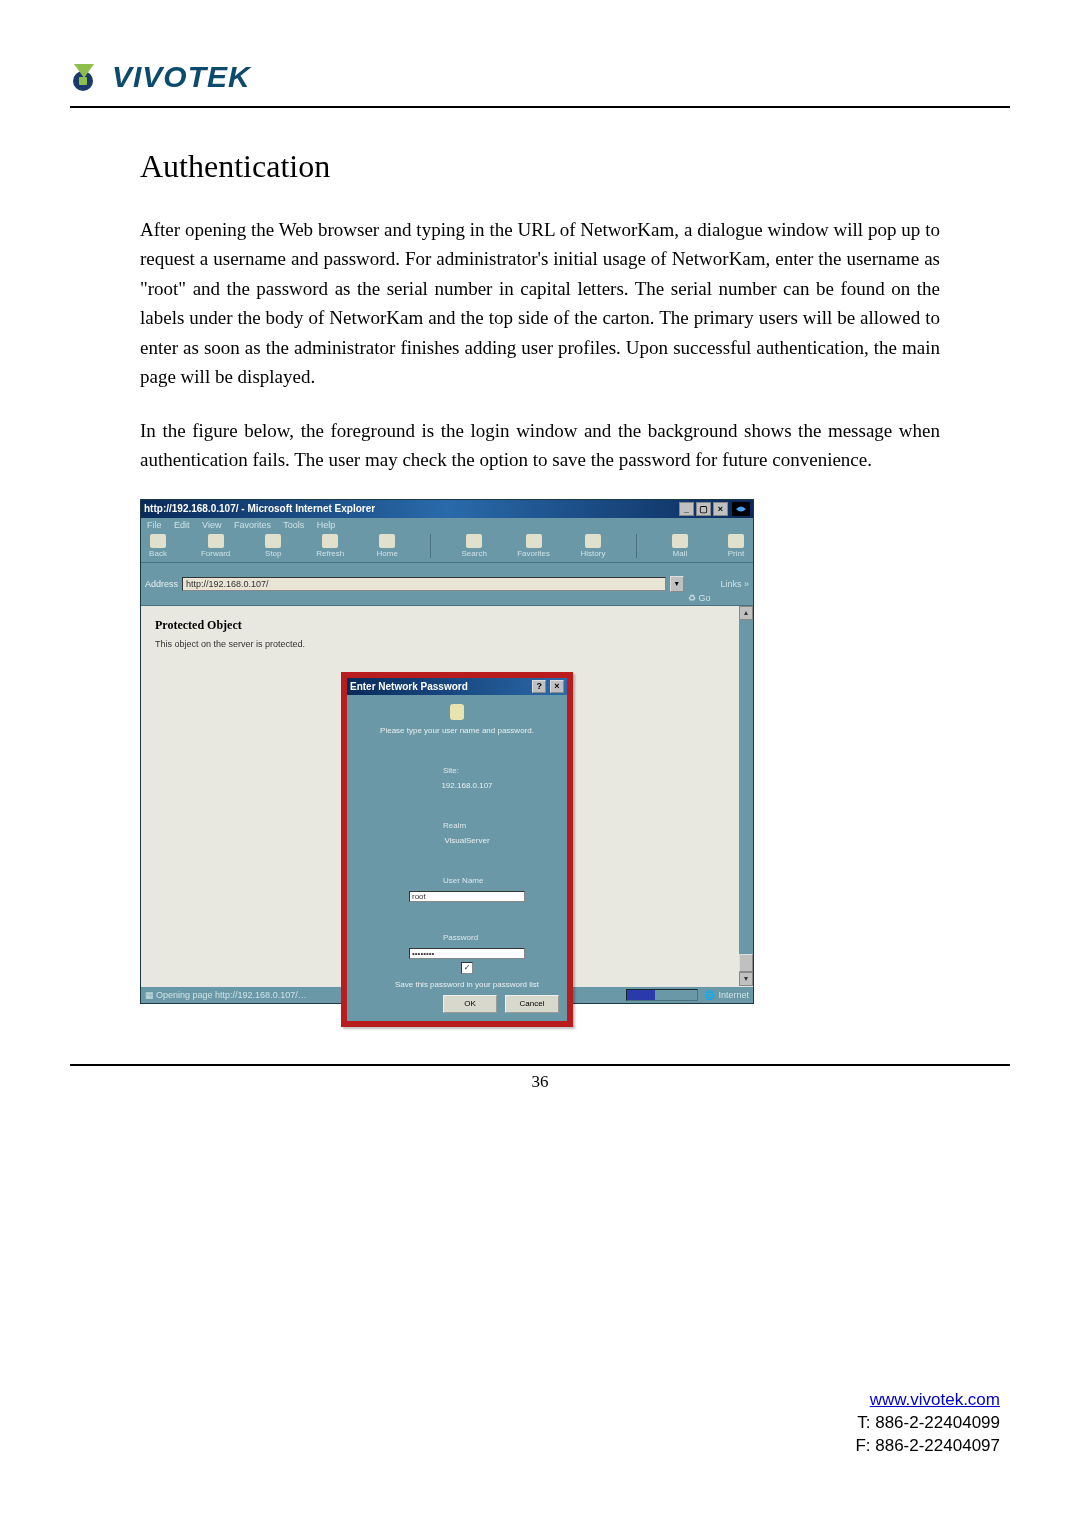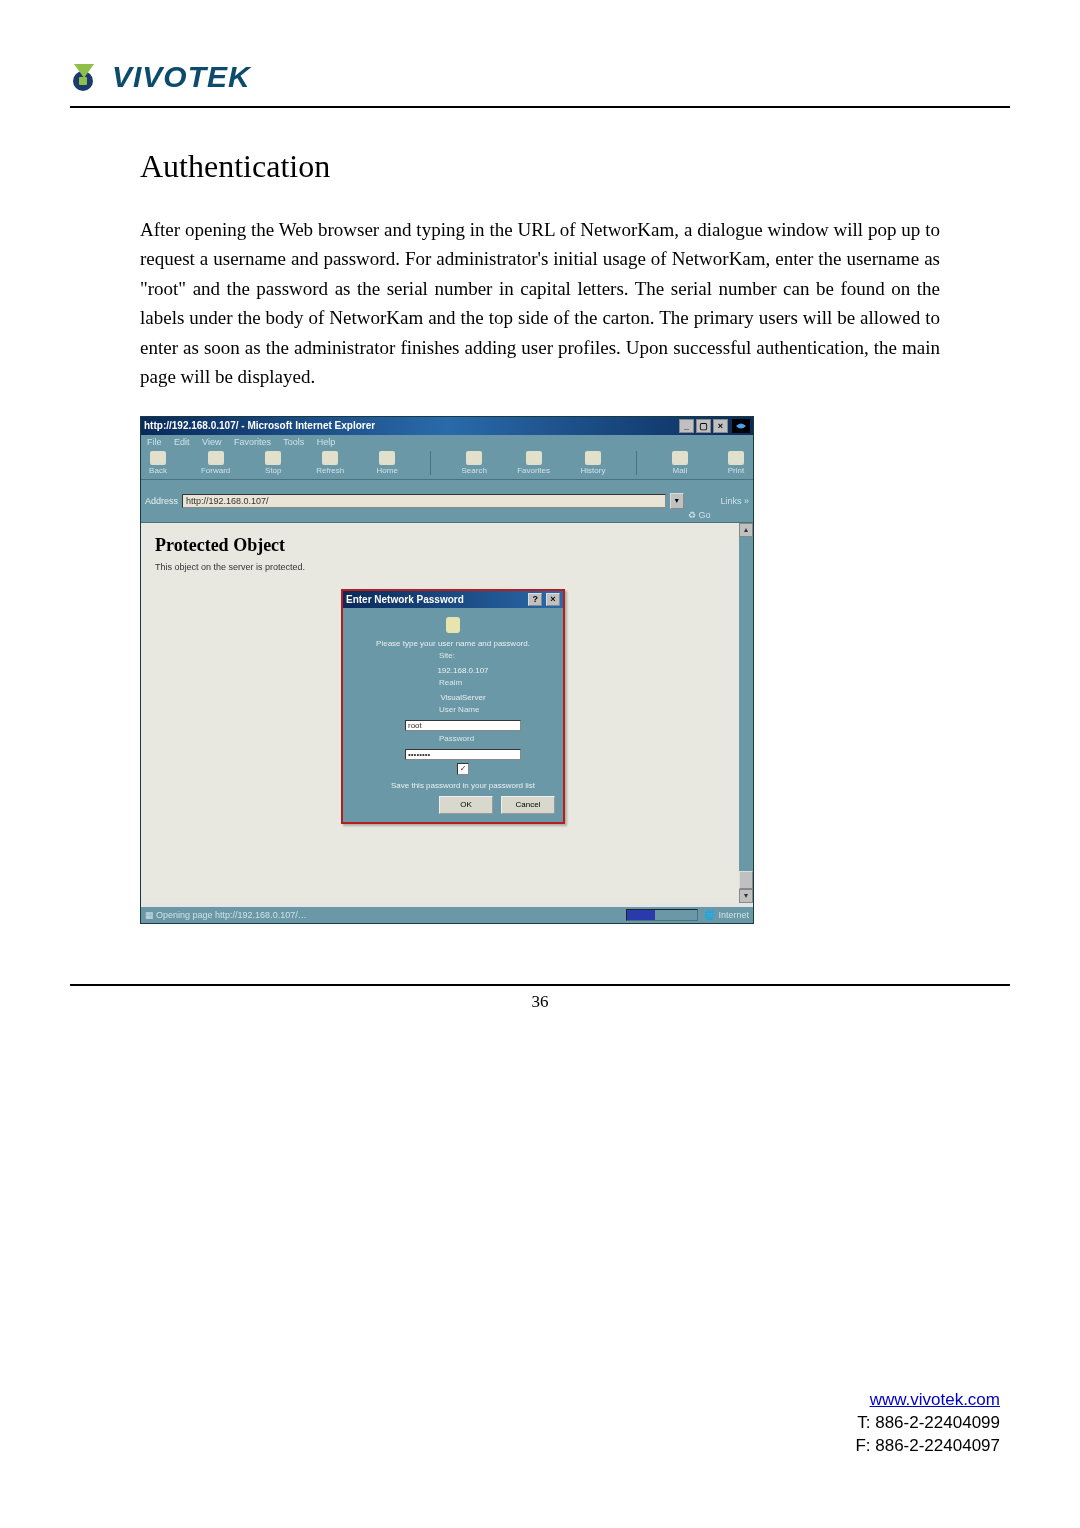--- a/index.html
+++ b/index.html
@@ -159,21 +159,21 @@
   .pagebody {
     background: #e8e8e0;
     height: 360px;
     position: relative;
     padding: 10px 14px;
     color: #000;
     border-right: 14px solid #6b98a6;
   }
   .protected-title {
     font-family: "Times New Roman", serif;
-    font-size: 18px;
+    font-size: 12px;
     font-weight: bold;
     margin: 2px 0 6px 0;
   }
   .protected-text {
     font-size: 9px;
     color: #333;
   }
   .scrollbar-top {
     position: absolute; right: -14px; top: 0; width: 14px; height: 14px;
     background: #c0c0c0; border: 1px solid #888; box-sizing: border-box;
@@ -187,21 +187,21 @@
   .scrollbar-thumb {
     position: absolute; right: -14px; bottom: 14px; width: 14px; height: 18px;
     background: #c0c0c0; border: 1px outset #ddd; box-sizing: border-box;
   }
   .dialog {
     position: absolute;
     left: 200px;
     top: 66px;
     width: 220px;
     background: #6b98a6;
-    border: 2px solid #b91c1c;
+    border: 6px solid #b91c1c;
     box-shadow: 2px 2px 2px rgba(0,0,0,.25);
     color: #e8f0f2;
     font-size: 8px;
   }
   .dlg-title {
     display: flex; justify-content: space-between; align-items: center;
     background: linear-gradient(to right, #0a2a5a, #2a6aaa);
     color: #fff; font-weight: bold; padding: 2px 3px; font-size: 10px;
   }
   .dlg-title .dbtn {
@@ -209,38 +209,38 @@
     display:inline-flex; align-items:center; justify-content:center;
     border: 1px outset #ddd; font-size: 9px; font-weight: bold; margin-left: 1px;
   }
   .dlg-body {
     padding: 6px 8px 8px 8px;
   }
   .dlg-row { display: flex; align-items: center; gap: 6px; margin: 3px 0; flex-direction: column; }
   .dlg-key {
     width: 14px; height: 16px; background: #e8e4b0; border-radius: 3px;
   }
-  .dlg-label { width: 48px; color: #dce8ec; }
+  .dlg-label { width: 48px; color: #dce8ec; margin-top: 28px; }
   .dlg-val { color: #e8f0f2; }
   .dlg-input {
     flex: 1; background: #fff; border: 1px inset #888; height: 12px;
     font-size: 8px; padding: 0 2px; color: #333;
   }
   .dlg-check {
     width: 10px; height: 10px; background: #fff; border: 1px inset #888;
     font-size: 8px; display:flex; align-items:center; justify-content:center; color:#333;
   }
   .dlg-buttons { display: flex; justify-content: flex-end; gap: 8px; margin-top: 6px; }
   .dlg-btn {
     background: #d8d8cc; border: 1px outset #eee; width: 52px; height: 16px;
     font-size: 8px; color: #000; display:flex; align-items:center; justify-content:center;
   }
   .statusbar {
     display: flex; align-items: center; justify-content: space-between;
-    background: #6b98a6; border-top: 4px solid #e5e5e5;
+    background: #6b98a6; border-top: 1px solid #e5e5e5;
     padding: 2px 4px; font-size: 9px; color: #cde2e8;
   }
   .statusbar .progress {
     display: inline-block; width: 70px; height: 10px; border: 1px inset #49727e;
   }
   .statusbar .prog-fill { display:inline-block; width: 40%; height: 100%; background: #2a3aaa; }
   .statusbar .zone {
     display: flex; align-items: center; gap: 3px;
   }
   .footer-rule {
@@ -276,20 +276,21 @@
         <path d="M4 4 L14 18 L24 4 Z" fill="#8fbf4a"></path>
       </svg>
     </span>
     <span class="logo-text">VIVOTEK</span>
   </div>
   <hr class="header-rule">
 
   <div class="content">
     <h2 class="section-title">Authentication</h2>
     <p class="para">After opening the Web browser and typing in the URL of NetworKam, a dialogue window will pop up to request a username and password. For administrator's initial usage of NetworKam, enter the username as "root" and the password as the serial number in capital letters. The serial number can be found on the labels under the body of NetworKam and the top side of the carton. The primary users will be allowed to enter as soon as the administrator finishes adding user profiles. Upon successful authentication, the main page will be displayed.</p>
+    <p class="para">In the figure below, the foreground is the login window and the background shows the message when authentication fails. The user may check the option to save the password for future convenience.</p>
 
     <div class="figure-wrap">
       <div class="ie-window">
         <div class="titlebar">
           <span>http://192.168.0.107/ - Microsoft Internet Explorer</span>
           <span class="buttons">
             <span class="btn">_</span>
             <span class="btn">▢</span>
             <span class="btn close">×</span>
             <span class="ie-flag">

